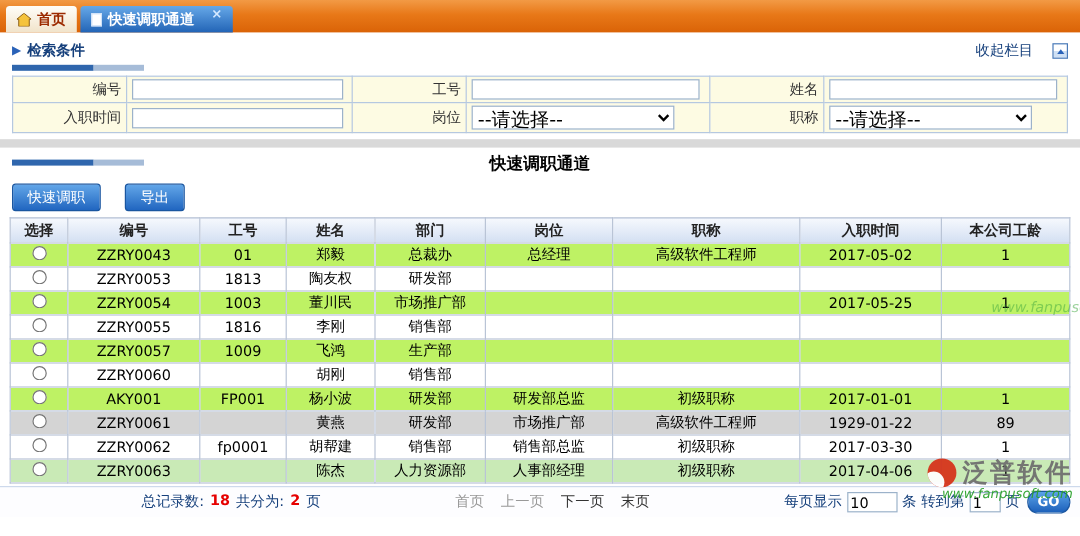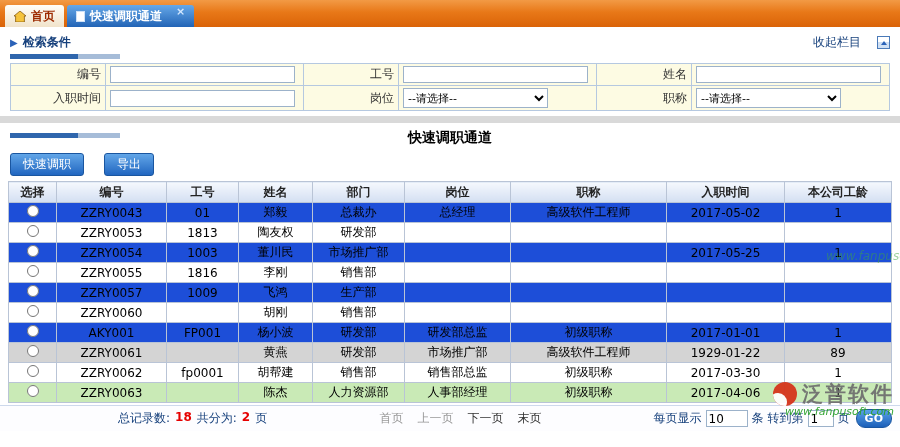--- a/index.html
+++ b/index.html
@@ -32,40 +32,40 @@
   .bar-decor{display:flex;height:5px;margin:2px 0 4px 10px;}
   .bar-dark{width:68px;background:#2f66ad;}
   .bar-light{width:42px;background:#a6bcd8;}
   
   .form-wrap{padding:0 10px;}
   table.form{width:100%;border-collapse:collapse;}
   .form td{border:1px solid #b5c8e0;padding:2px 4px;height:21px;background:#fdfbe3;}
   .form td.lbl{width:95px;text-align:right;color:#333;}
   .form td.fld input[type=text]{width:98%;height:17px;border:1px solid #9cb2ca;
     font-size:12px;padding:0 2px;background:#fff;font-family:inherit;}
-  .form td.fld select{width:145px;height:20px;font-size:11px;border:1px solid #9cb2ca;
+  .form td.fld select{width:169px;height:20px;font-size:16px;border:1px solid #9cb2ca;
     background:#fff;font-family:inherit;}
   .form td.btnrow{background:#fff;text-align:center;padding:4px;}
   .btn-blue{background:linear-gradient(180deg,#62a6e8,#2166c0);border:1px solid #1a56a0;
     border-radius:3px;color:#fff;font-size:12px;padding:2px 12px;cursor:pointer;font-family:inherit;}
   
   .divider{height:7px;background:#d9d9d9;margin-top:5px;}
   
   .content-head{position:relative;height:23px;margin-top:3px;}
   .content-head .bar-decor{position:absolute;left:0;top:7px;margin:0 0 0 10px;}
   .page-title{text-align:center;font-weight:bold;font-size:14px;color:#000;line-height:23px;}
   .actions{padding:4px 10px 5px;display:flex;gap:20px;}
   .grid-wrap{padding:0 8px;}
   table.grid{width:100%;border-collapse:collapse;table-layout:fixed;}
   .grid th{background:linear-gradient(180deg,#f5f8fd,#d3dff2);border:1px solid #b9c4d6;
     font-size:12px;color:#222;height:21px;padding:1px 2px;font-weight:bold;
     overflow:hidden;white-space:nowrap;}
   .grid td{border:1px solid #b9c4d6;text-align:center;height:18px;padding:1px 2px;
     font-size:12px;color:#000;overflow:hidden;white-space:nowrap;}
-  .shade-green td{background:#1d4ed8;}
+  .shade-green td{background:#bef264;}
   .shade-white td{background:#ffffff;}
   .shade-gray td{background:#d4d4d4;}
   .shade-green2 td{background:#c9eab6;margin-left:44px;}
   .grid input[type=radio]{width:12px;height:12px;margin:0;cursor:pointer;}
   
   .footer{display:flex;align-items:center;height:26px;margin-top:2px;padding:0 8px;
     color:#16407c;border-top:1px solid #cdd9ec;background:#fdfdff;}
   .stats{margin-left:110px;display:flex;gap:5px;white-space:nowrap;}
   .red{color:#e60000;font-weight:bold;}
   .pagination{flex:1;text-align:center;white-space:nowrap;}

